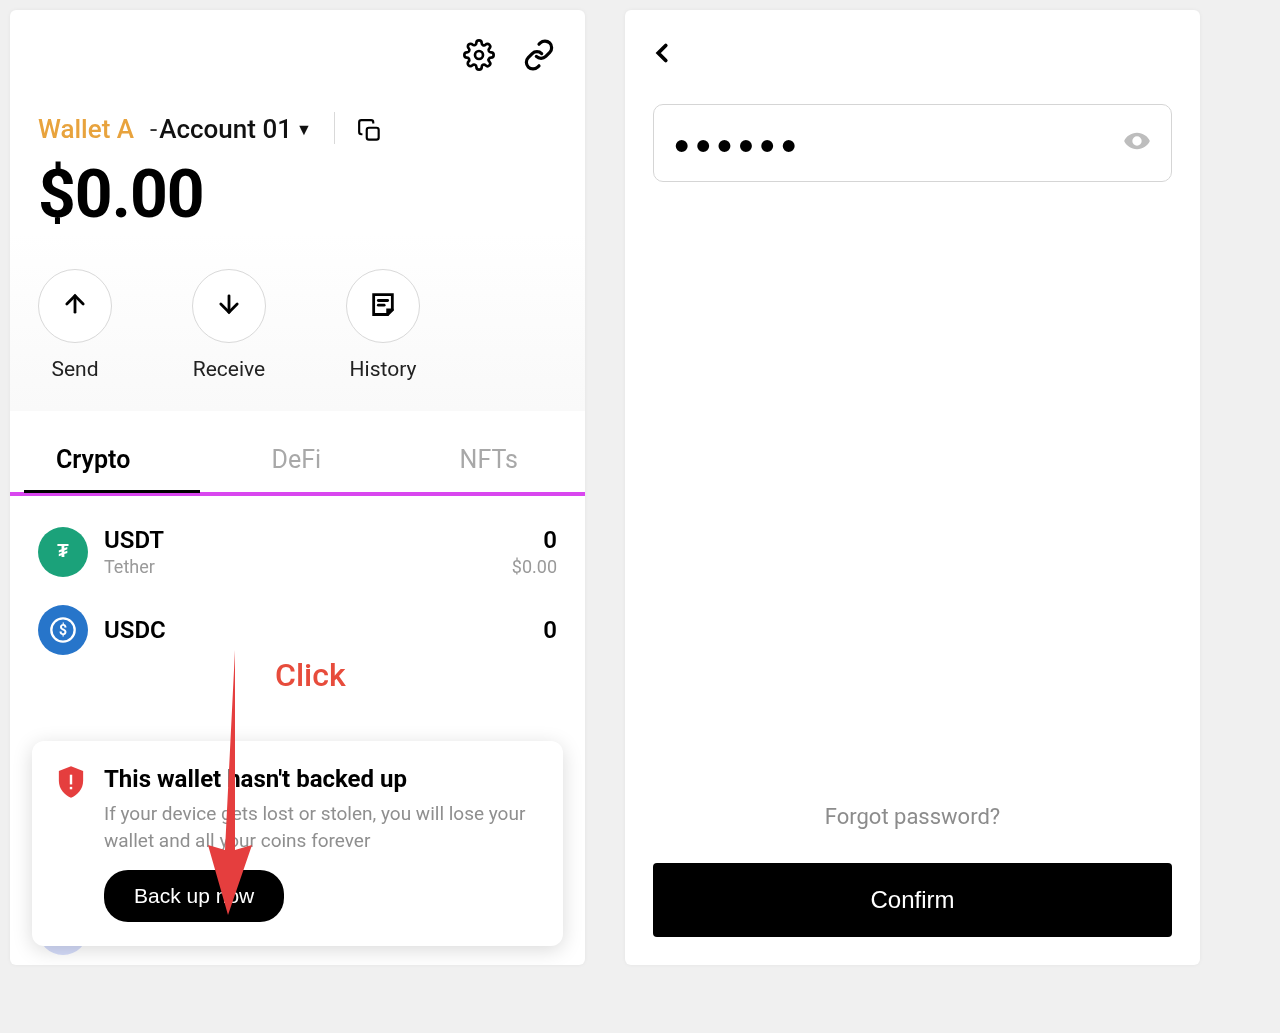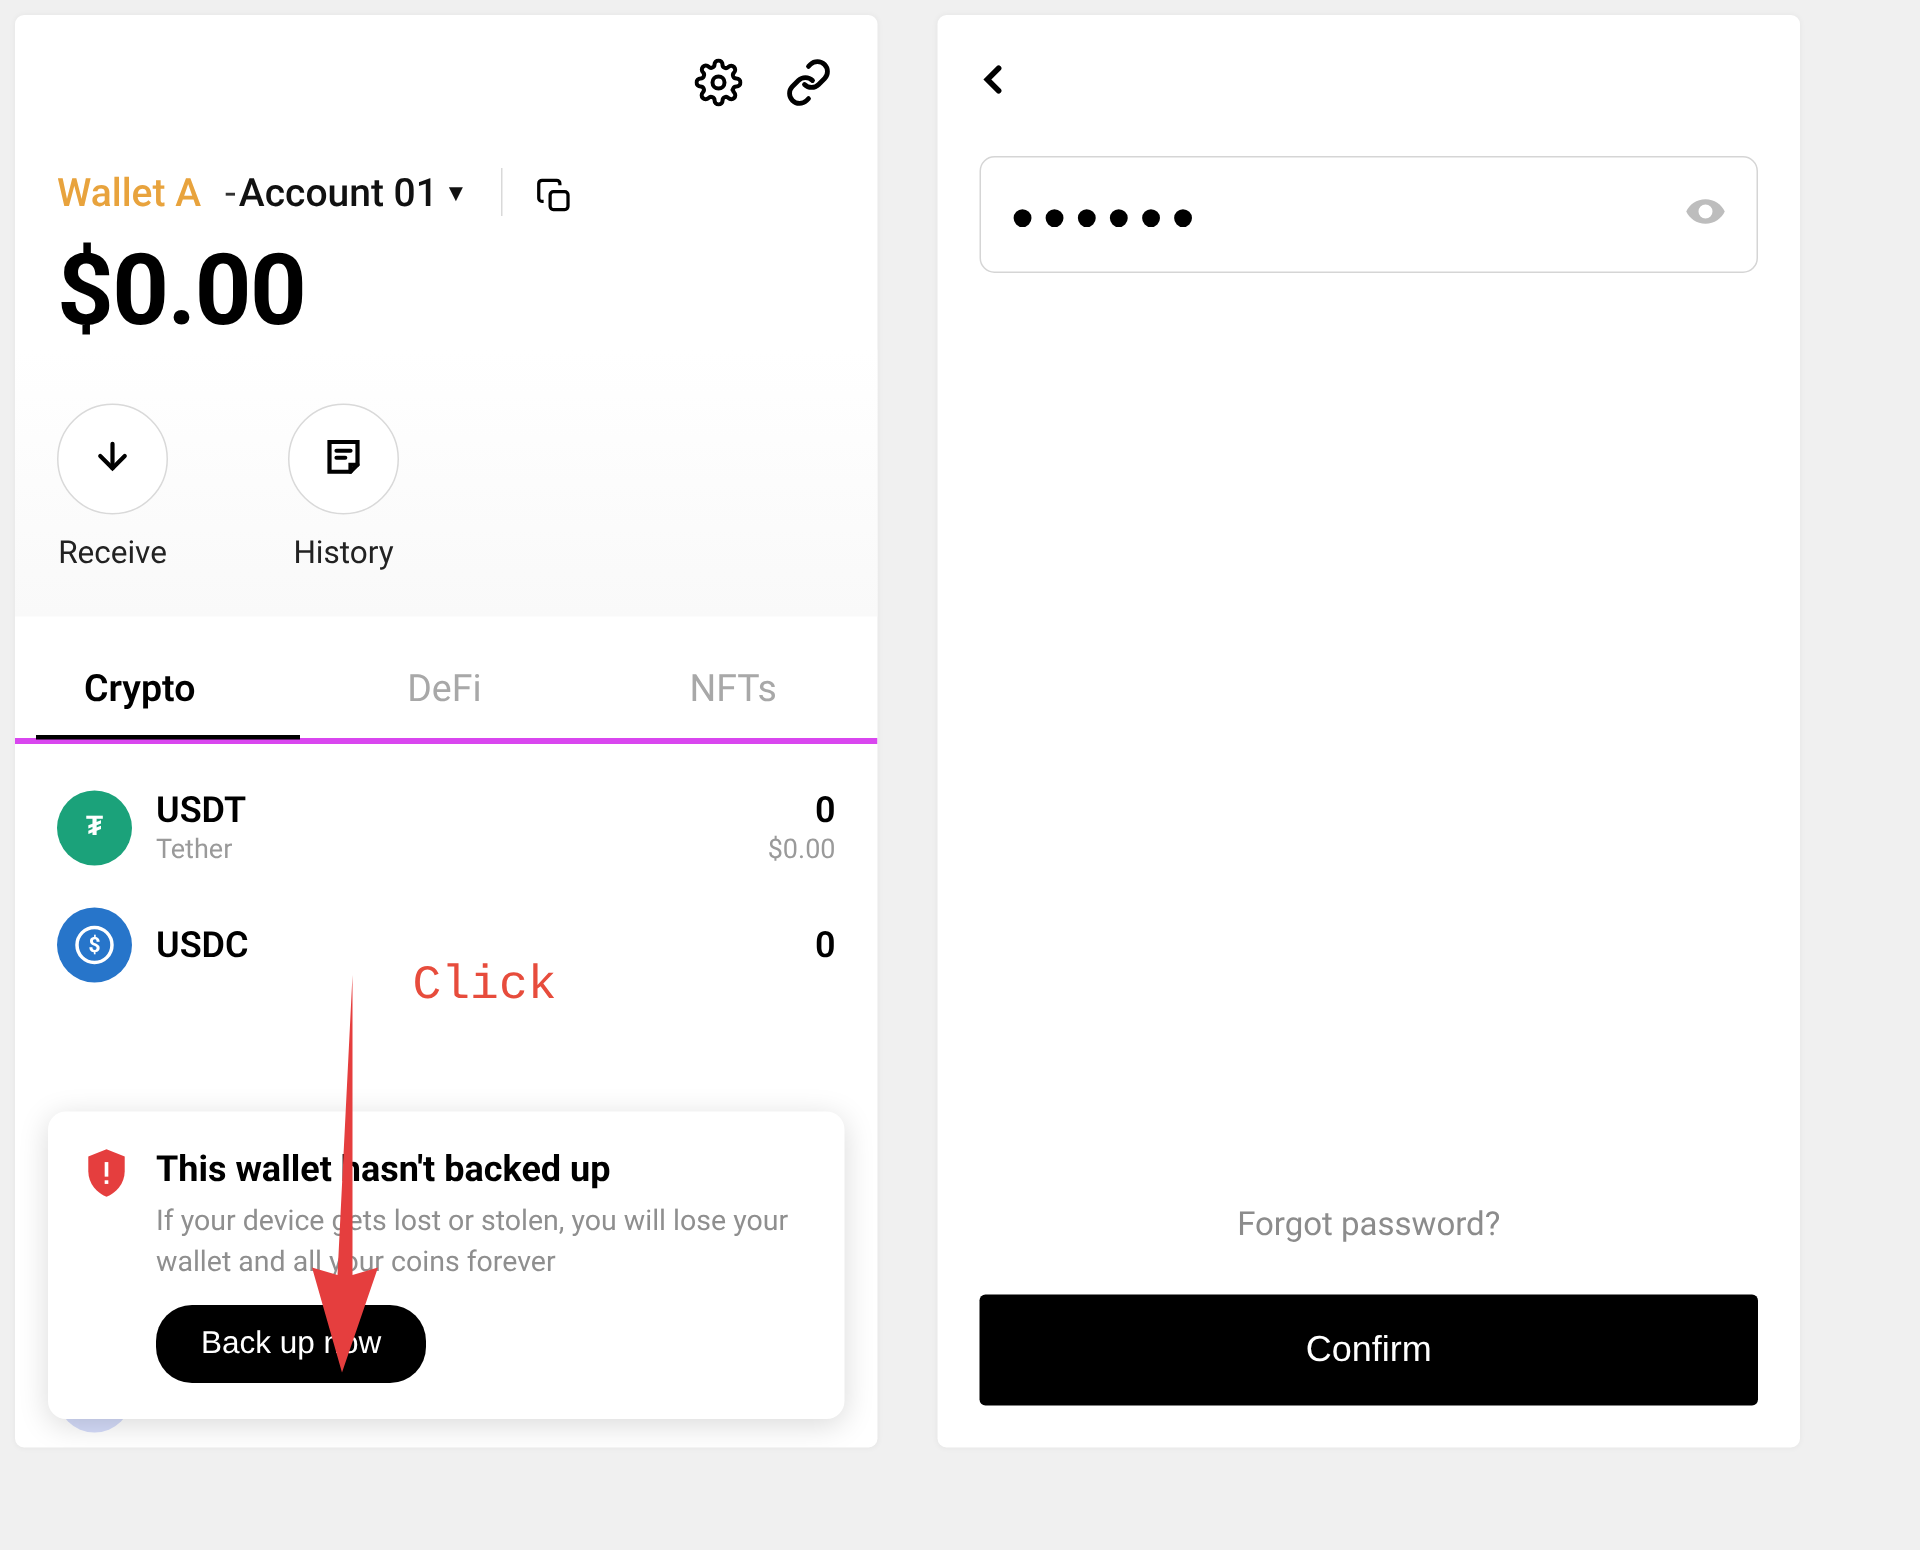--- a/index.html
+++ b/index.html
@@ -158,26 +158,25 @@
     border:none;
     border-radius:24px;
     padding: 14px 30px;
     font-size:21px;
     font-weight:500;
     cursor:pointer;
   }
   
   .anno-click {
     position:absolute;
-    left:265px; top:628px;
+    left:265px; top:646px;
     color:#e74c3c;
     font-size:32px;
     font-weight:500;
     z-index:10;
-    font-family:Liberation Mono, monospace;
   }
   .anno-arrow {
     position:absolute;
     left:190px; top:640px;
     z-index:10;
     pointer-events:none;
   }
   
   .eth-row {
     position:absolute;
@@ -281,20 +280,31 @@
         <svg width="26" height="26" viewBox="0 0 24 24" fill="none" stroke="#000" stroke-width="2">
           <rect x="9" y="9" width="11" height="11" rx="2"></rect>
           <path d="M5 15H4a2 2 0 0 1-2-2V4a2 2 0 0 1 2-2h9a2 2 0 0 1 2 2v1"></path>
         </svg>
       </span>
     </div>
 
     <div class="balance">$0.00</div>
 
     <div class="action-row">
+      <div class="action">
+        <div class="action-circle">
+            <span>
+          <svg width="28" height="28" viewBox="0 0 24 24" fill="none" stroke="#000" stroke-width="2.4" stroke-linecap="round">
+                <path d="M12 19V5"></path>
+                <path d="M5 12l7-7 7 7"></path>
+              </svg>
+        </span>
+          </div>
+        <span class="action-label">Send</span>
+      </div>
       <div class="action">
         <div class="action-circle">
             <span>
           <svg width="28" height="28" viewBox="0 0 24 24" fill="none" stroke="#000" stroke-width="2.4" stroke-linecap="round">
                 <path d="M12 5v14"></path>
                 <path d="M5 12l7 7 7-7"></path>
               </svg>
         </span>
           </div>
         <span class="action-label">Receive</span>

